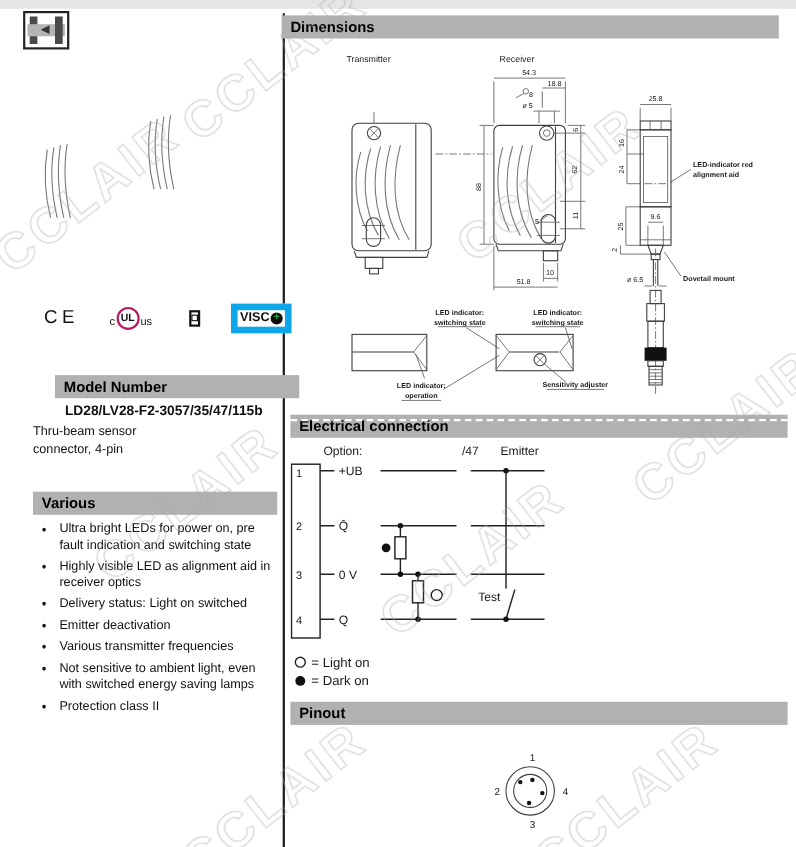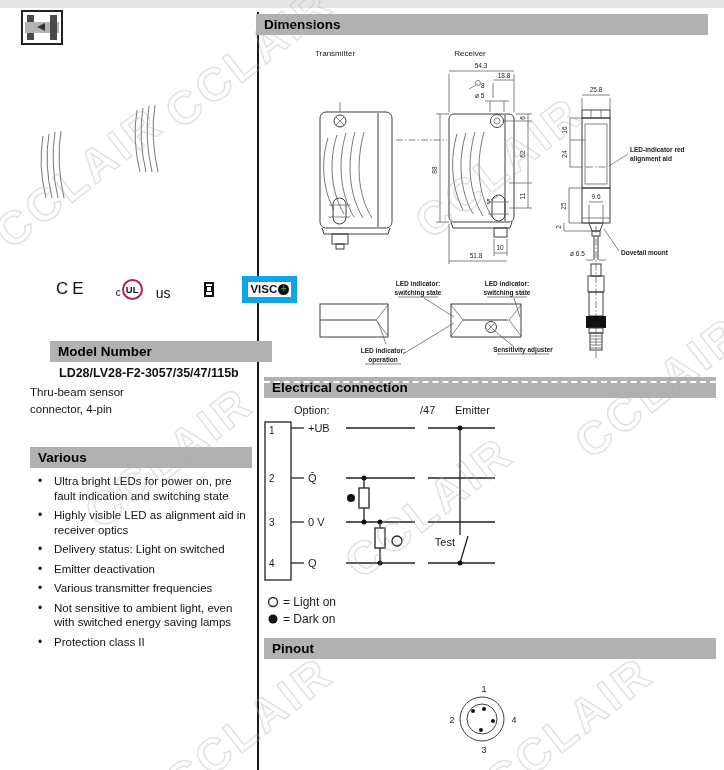--- a/index.html
+++ b/index.html
@@ -24,27 +24,27 @@
     transform:rotate(-38deg);white-space:nowrap;pointer-events:none;z-index:5;
   }
   
   .picon{left:21px;top:10px;width:42px;height:35px;border:2px solid #222;background:#fff;box-sizing:border-box;}
   .picon .beam{position:absolute;left:2px;right:2px;top:10px;height:11px;background:#b4b4b4;}
   .picon .barL{position:absolute;left:4px;top:3px;width:7px;height:25px;background:#4a4a4a;}
   .picon .barR{position:absolute;right:4px;top:3px;width:7px;height:25px;background:#4a4a4a;}
   .picon .arrow{position:absolute;left:14px;top:11px;width:0;height:0;
     border-top:4.5px solid transparent;border-bottom:4.5px solid transparent;border-right:8px solid #333;}
   
-  .certs{left:56px;top:277px;width:205px;height:24px;display:flex;align-items:center;}
+  .certs{left:40px;top:277px;width:205px;height:24px;display:flex;align-items:center;}
   .ce{font-size:17px;letter-spacing:4px;font-weight:500;color:#111;}
   .ul-wrap{display:flex;align-items:center;margin-left:28px;}
   .ul-c{font-size:10px;margin-right:1px;margin-top:6px;}
   .ul-circle{width:21px;height:21px;border:2px solid #be185d;border-radius:50%;display:flex;align-items:center;justify-content:center;
     font-weight:bold;font-size:9.5px;box-sizing:border-box;}
-  .ul-us{font-size:14px;margin-left:13px;margin-top:7px;}
+  .ul-us{font-size:10px;margin-left:1px;margin-top:7px;}
   .sq2{margin-left:34px;width:15px;height:15px;border:2px solid #111;box-sizing:border-box;display:flex;align-items:center;justify-content:center;}
   .sq2 .inner{width:6px;height:6px;border:1.5px solid #111;box-sizing:border-box;}
   .visco{margin-left:28px;border:6px solid #0ea5e9;background:#fff;display:inline-flex;align-items:center;
     padding:0 2px;height:15px;box-sizing:content-box;}
   .visco .vtext{font-weight:bold;font-size:11.5px;letter-spacing:0;}
   .visco .vdisc{width:11px;height:11px;background:#0d0d0d;border-radius:50%;margin-left:1px;
     display:flex;align-items:center;justify-content:center;color:#2f9e41;font-weight:bold;font-size:10px;line-height:10px;}
   
   .model-model{left:30px;top:366px;width:225px;font-weight:bold;font-size:12.5px;padding-left:29px;}
   .model-type{left:30px;top:386px;width:225px;font-size:11.5px;}

